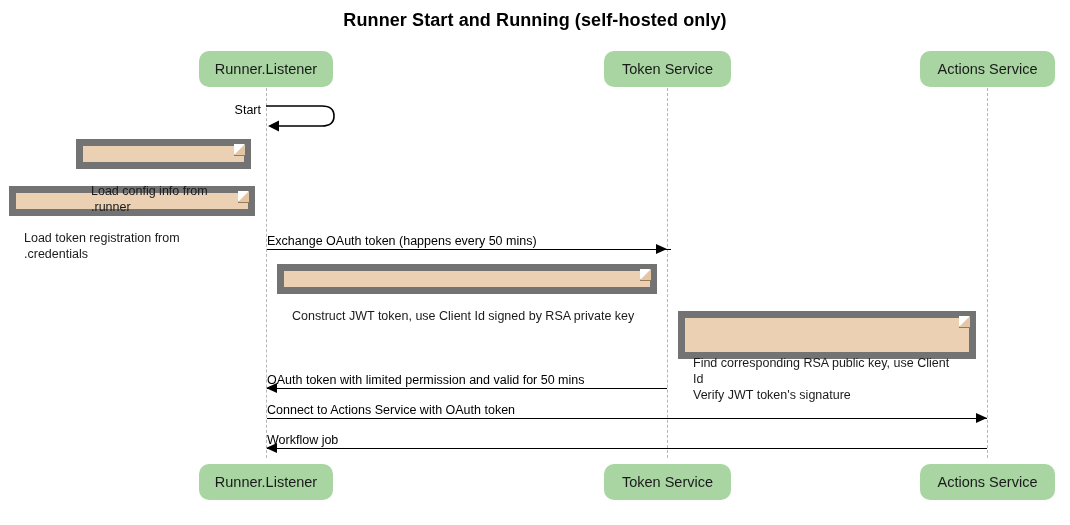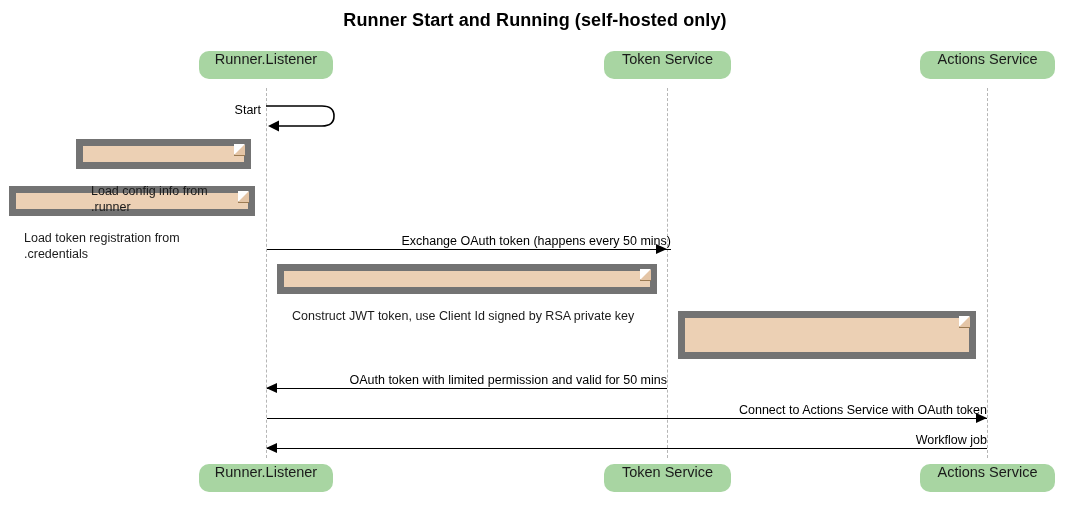--- a/index.html
+++ b/index.html
@@ -35,25 +35,25 @@
   
   .lifeline {
     position: absolute;
     width: 0;
     border-left: 1px dashed #b6b6b6;
   }
 
   
   .participant {
     position: absolute;
-    height: 28px;
+    height: 36px;
     border-radius: 10px;
     background: #a8d5a2;
     display: flex;
-    align-items: flex-start;
+    align-items: center;
     justify-content: center;
     color: #1a1a1a;
     font-size: 14.5px;
     white-space: nowrap;
     box-sizing: border-box;
   }
 
   
   .note {
     position: absolute;
@@ -111,21 +111,21 @@
   .arrow-head.left {
     border-top: 5.5px solid transparent;
     border-bottom: 5.5px solid transparent;
     border-right: 11px solid #000000;
   }
   .msg-label {
     position: absolute;
     font-size: 12.5px;
     color: #000000;
     white-space: nowrap;
-    text-align: right;
+    text-align: left;
   }
 
   
   .self-loop {
     position: absolute;
   }
   .self-loop svg {
     display: block;
     overflow: visible;
   }
@@ -173,20 +173,22 @@
   <div class="arrow-head right" style="left:656px; top:244px;"></div>
   <div class="msg-label" style="left:267px; top:234px; width:404px;">Exchange OAuth token (happens every 50 mins)</div>
 
   <div class="note" style="left:277px; top:264px; width:380px; height:30px;">
     <span class="fold"></span>
     <span class="note-text">Construct JWT token, use Client Id signed by RSA private key</span>
   </div>
 
   <div class="note" style="left:678px; top:311px; width:298px; height:48px;">
     <span class="fold"></span>
+    <span class="note-text">Find corresponding RSA public key, use Client Id
+Verify JWT token's signature</span>
   </div>
 
   <div class="msg-line" style="left:267px; top:388px; width:400px;"></div>
   <div class="arrow-head left" style="left:266px; top:383px;"></div>
   <div class="msg-label" style="left:267px; top:373px; width:400px;">OAuth token with limited permission and valid for 50 mins</div>
 
   <div class="msg-line" style="left:267px; top:418px; width:720px;"></div>
   <div class="arrow-head right" style="left:976px; top:413px;"></div>
   <div class="msg-label" style="left:267px; top:403px; width:720px;">Connect to Actions Service with OAuth token</div>
 

